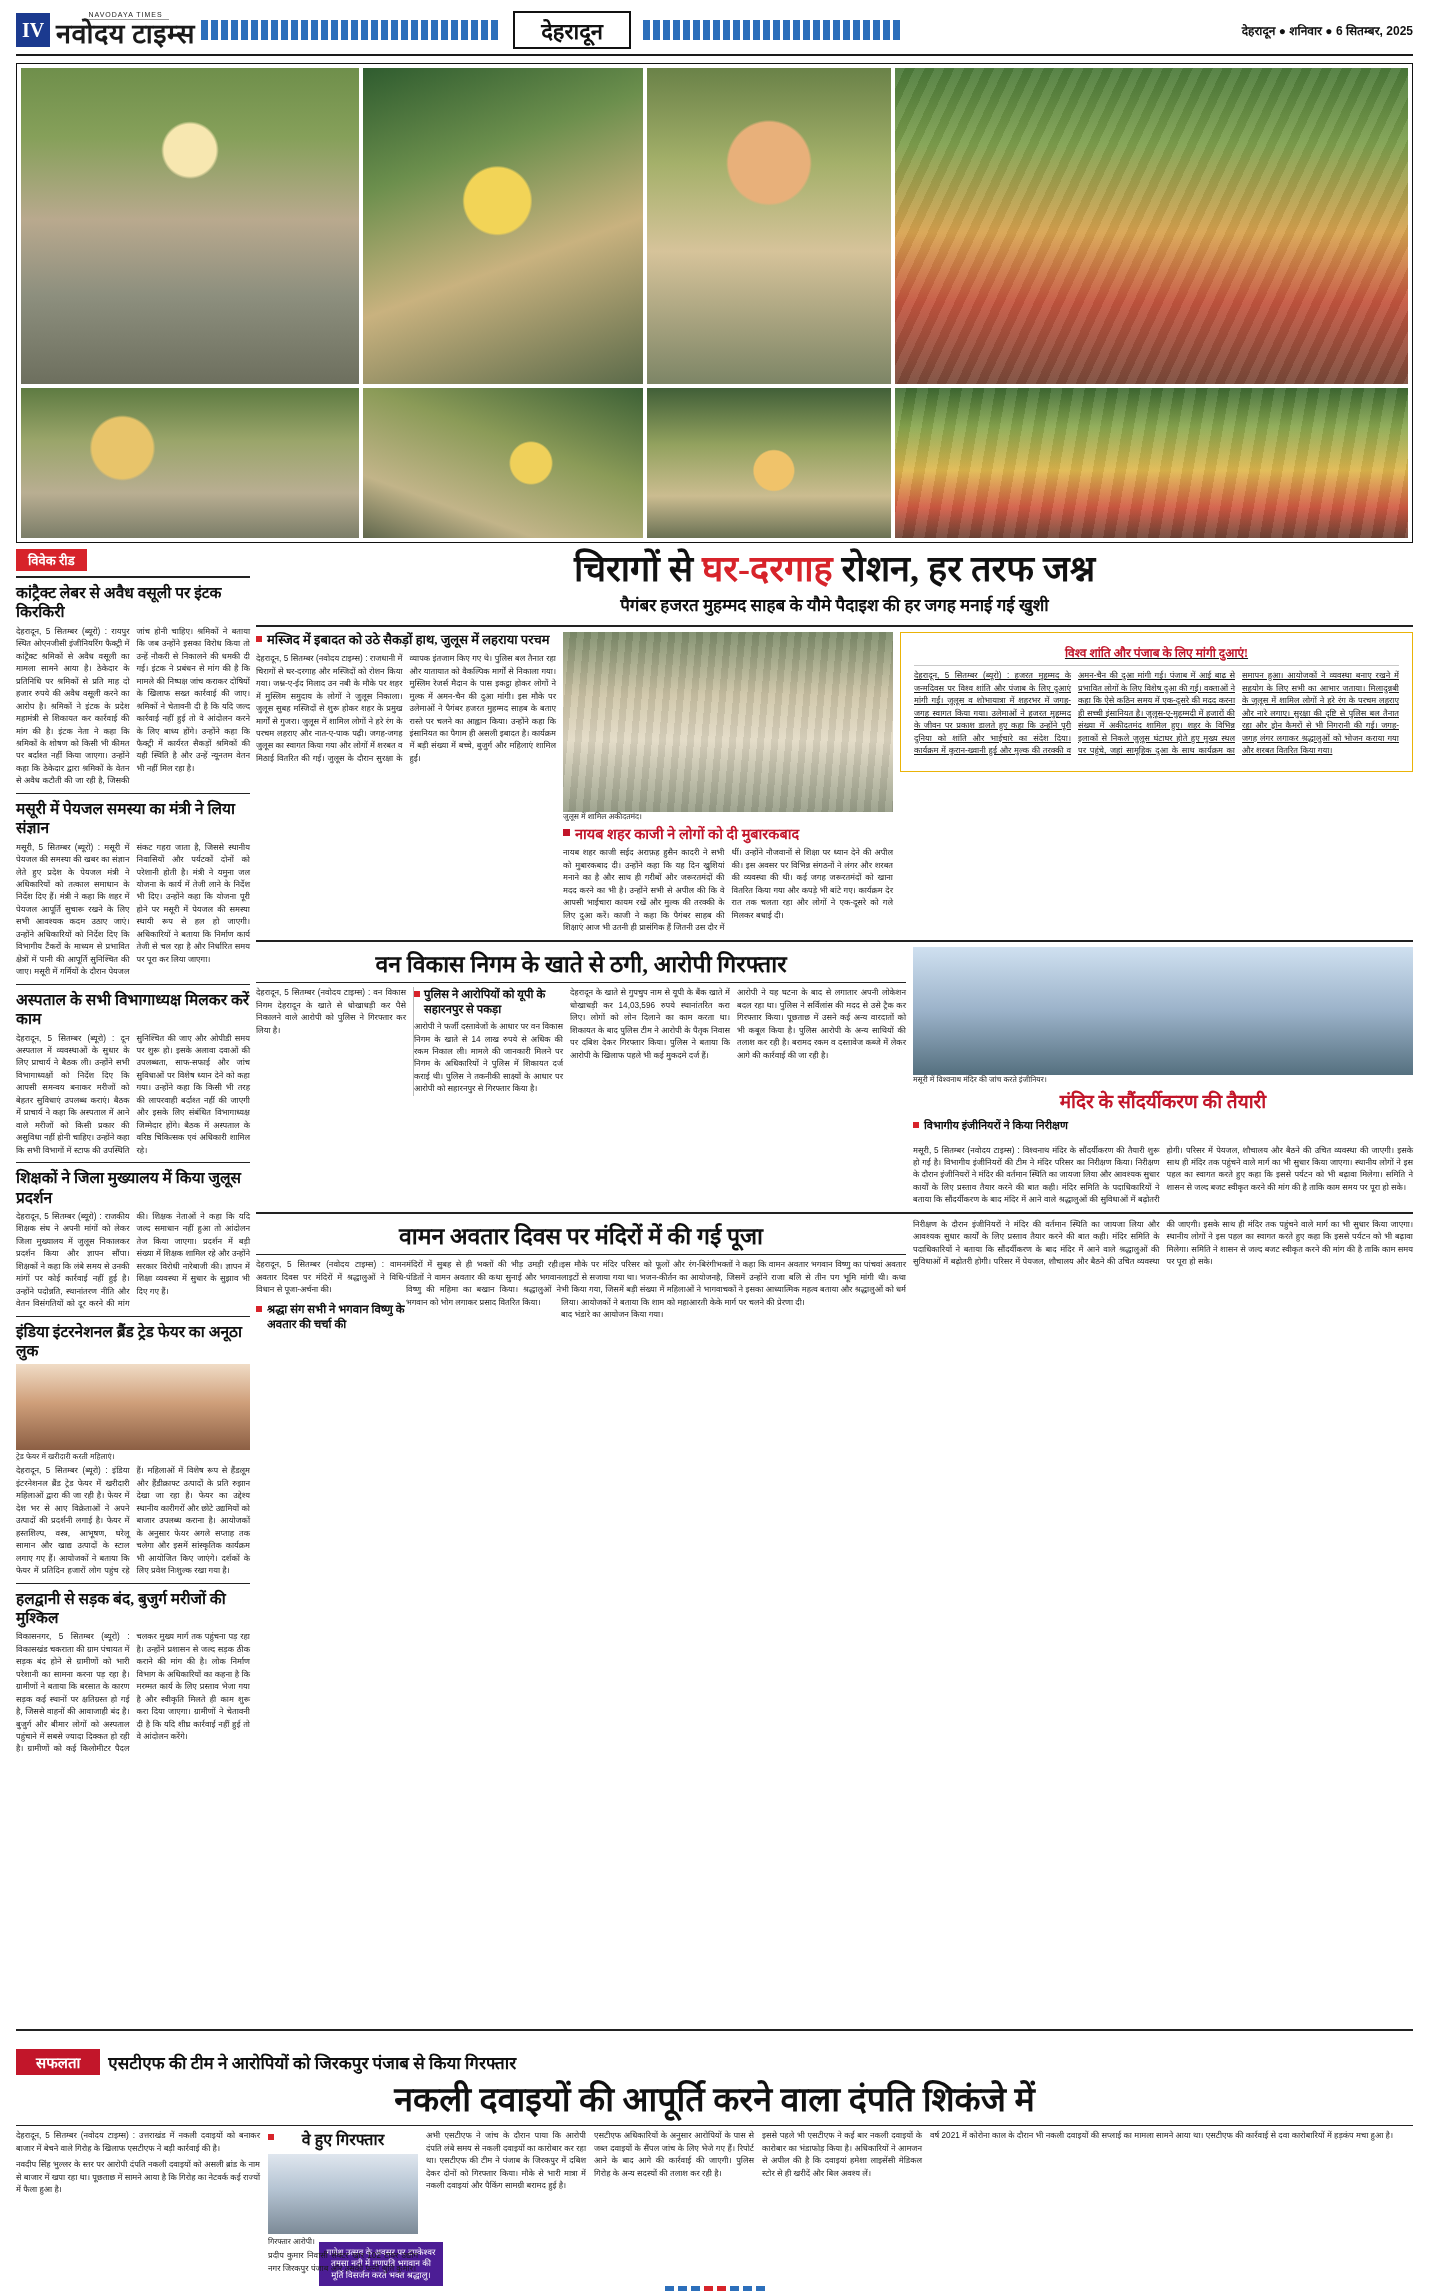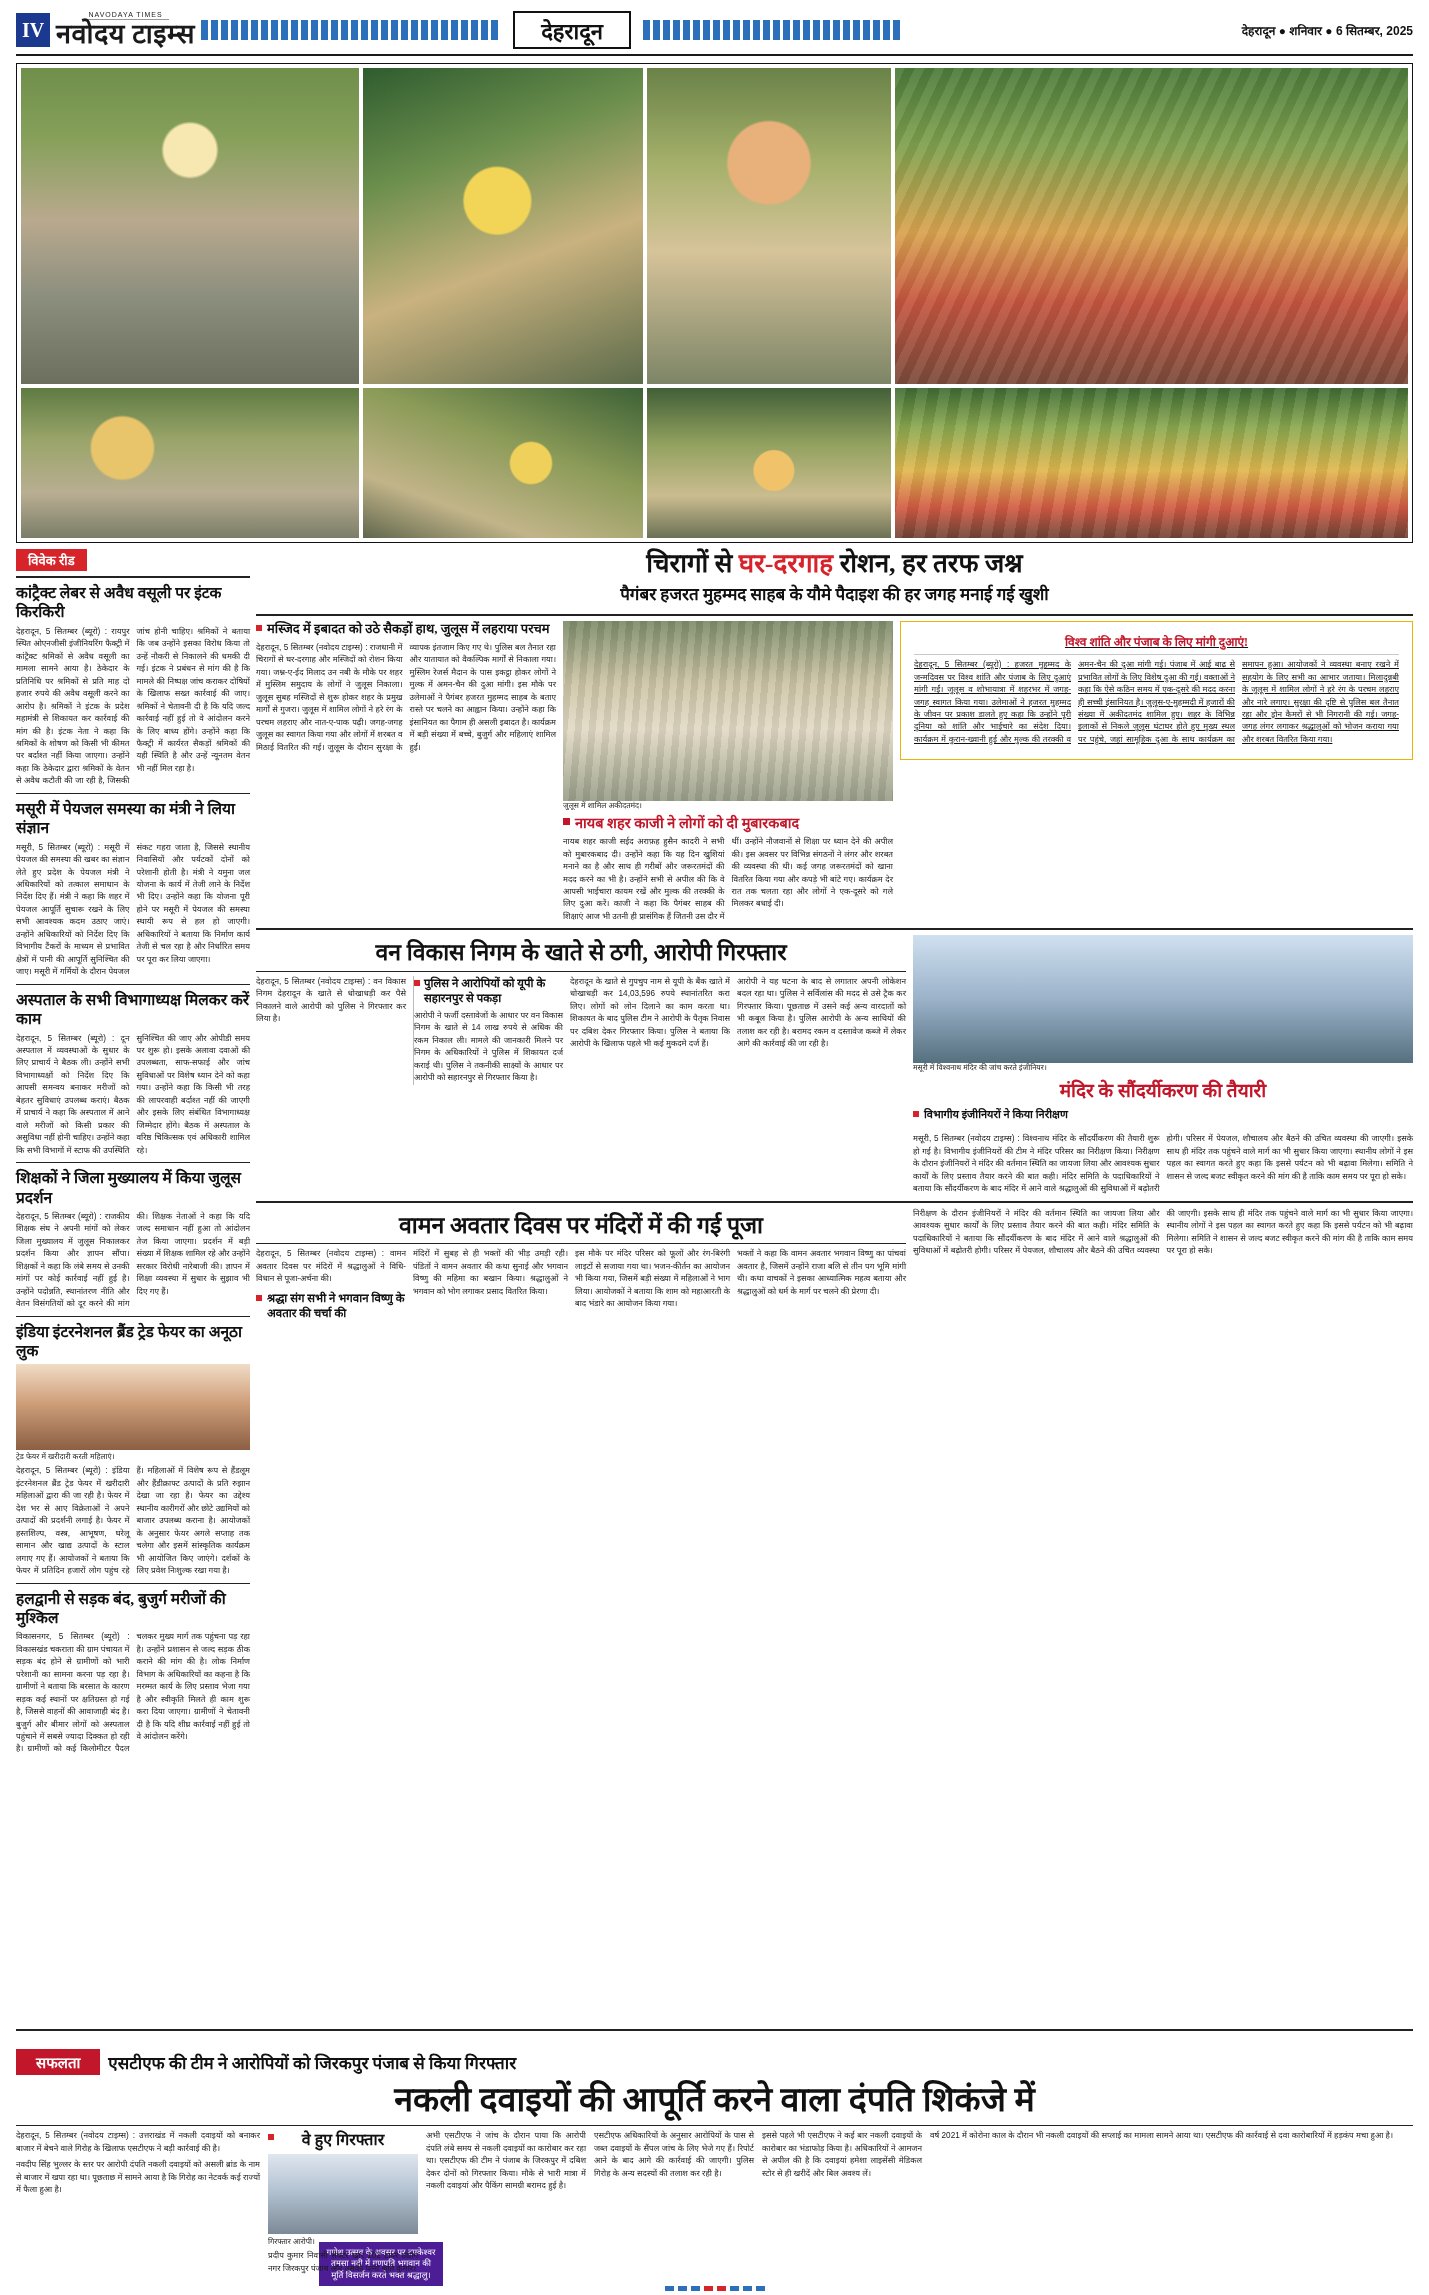--- a/index.html
+++ b/index.html
@@ -170,21 +170,21 @@
     color:#1a1a1a;
     hyphens:auto;
   }
   .body-txt.two { column-count:2; column-gap:7px; }
   .body-txt.three { column-count:3; column-gap:7px; }
 
   
   .big-headline {
     font-family:"Liberation Serif", serif;
     font-weight:bold;
-    font-size: 26px;
+    font-size: 36px;
     line-height:1.12;
     text-align:center;
   }
   .big-headline .hi { color:#d7232a; }
   .sub-headline {
     text-align:center;
     font-family:"Liberation Serif", serif;
     font-weight:bold;
     font-size: 17px;
     margin-top:4px;
@@ -515,21 +515,21 @@
           </div>
         </div>
       </div>
 
       <div class="hrule-thick"></div>
 
       <div style="display:flex; gap:7px;">
         <div style="width:650px;">
           <div class="center-title">वामन अवतार दिवस पर मंदिरों में की गई पूजा</div>
           <div class="hrule"></div>
-          <div style="display:flex; gap:7px;">
+          <div style="display:flex; ">
             <div style="width:150px;">
               <div class="body-txt">देहरादून, 5 सितम्बर (नवोदय टाइम्स) : वामन अवतार दिवस पर मंदिरों में श्रद्धालुओं ने विधि-विधान से पूजा-अर्चना की।</div>
               <div class="bullet-title" style="font-size:11.5px; margin-top:5px;">श्रद्धा संग सभी ने भगवान विष्णु के अवतार की चर्चा की</div>
             </div>
             <div style="width:155px;">
               <div class="body-txt">मंदिरों में सुबह से ही भक्तों की भीड़ उमड़ी रही। पंडितों ने वामन अवतार की कथा सुनाई और भगवान विष्णु की महिमा का बखान किया। श्रद्धालुओं ने भगवान को भोग लगाकर प्रसाद वितरित किया।</div>
             </div>
             <div style="width:155px;">
               <div class="body-txt">इस मौके पर मंदिर परिसर को फूलों और रंग-बिरंगी लाइटों से सजाया गया था। भजन-कीर्तन का आयोजन भी किया गया, जिसमें बड़ी संख्या में महिलाओं ने भाग लिया। आयोजकों ने बताया कि शाम को महाआरती के बाद भंडारे का आयोजन किया गया।</div>
             </div>

